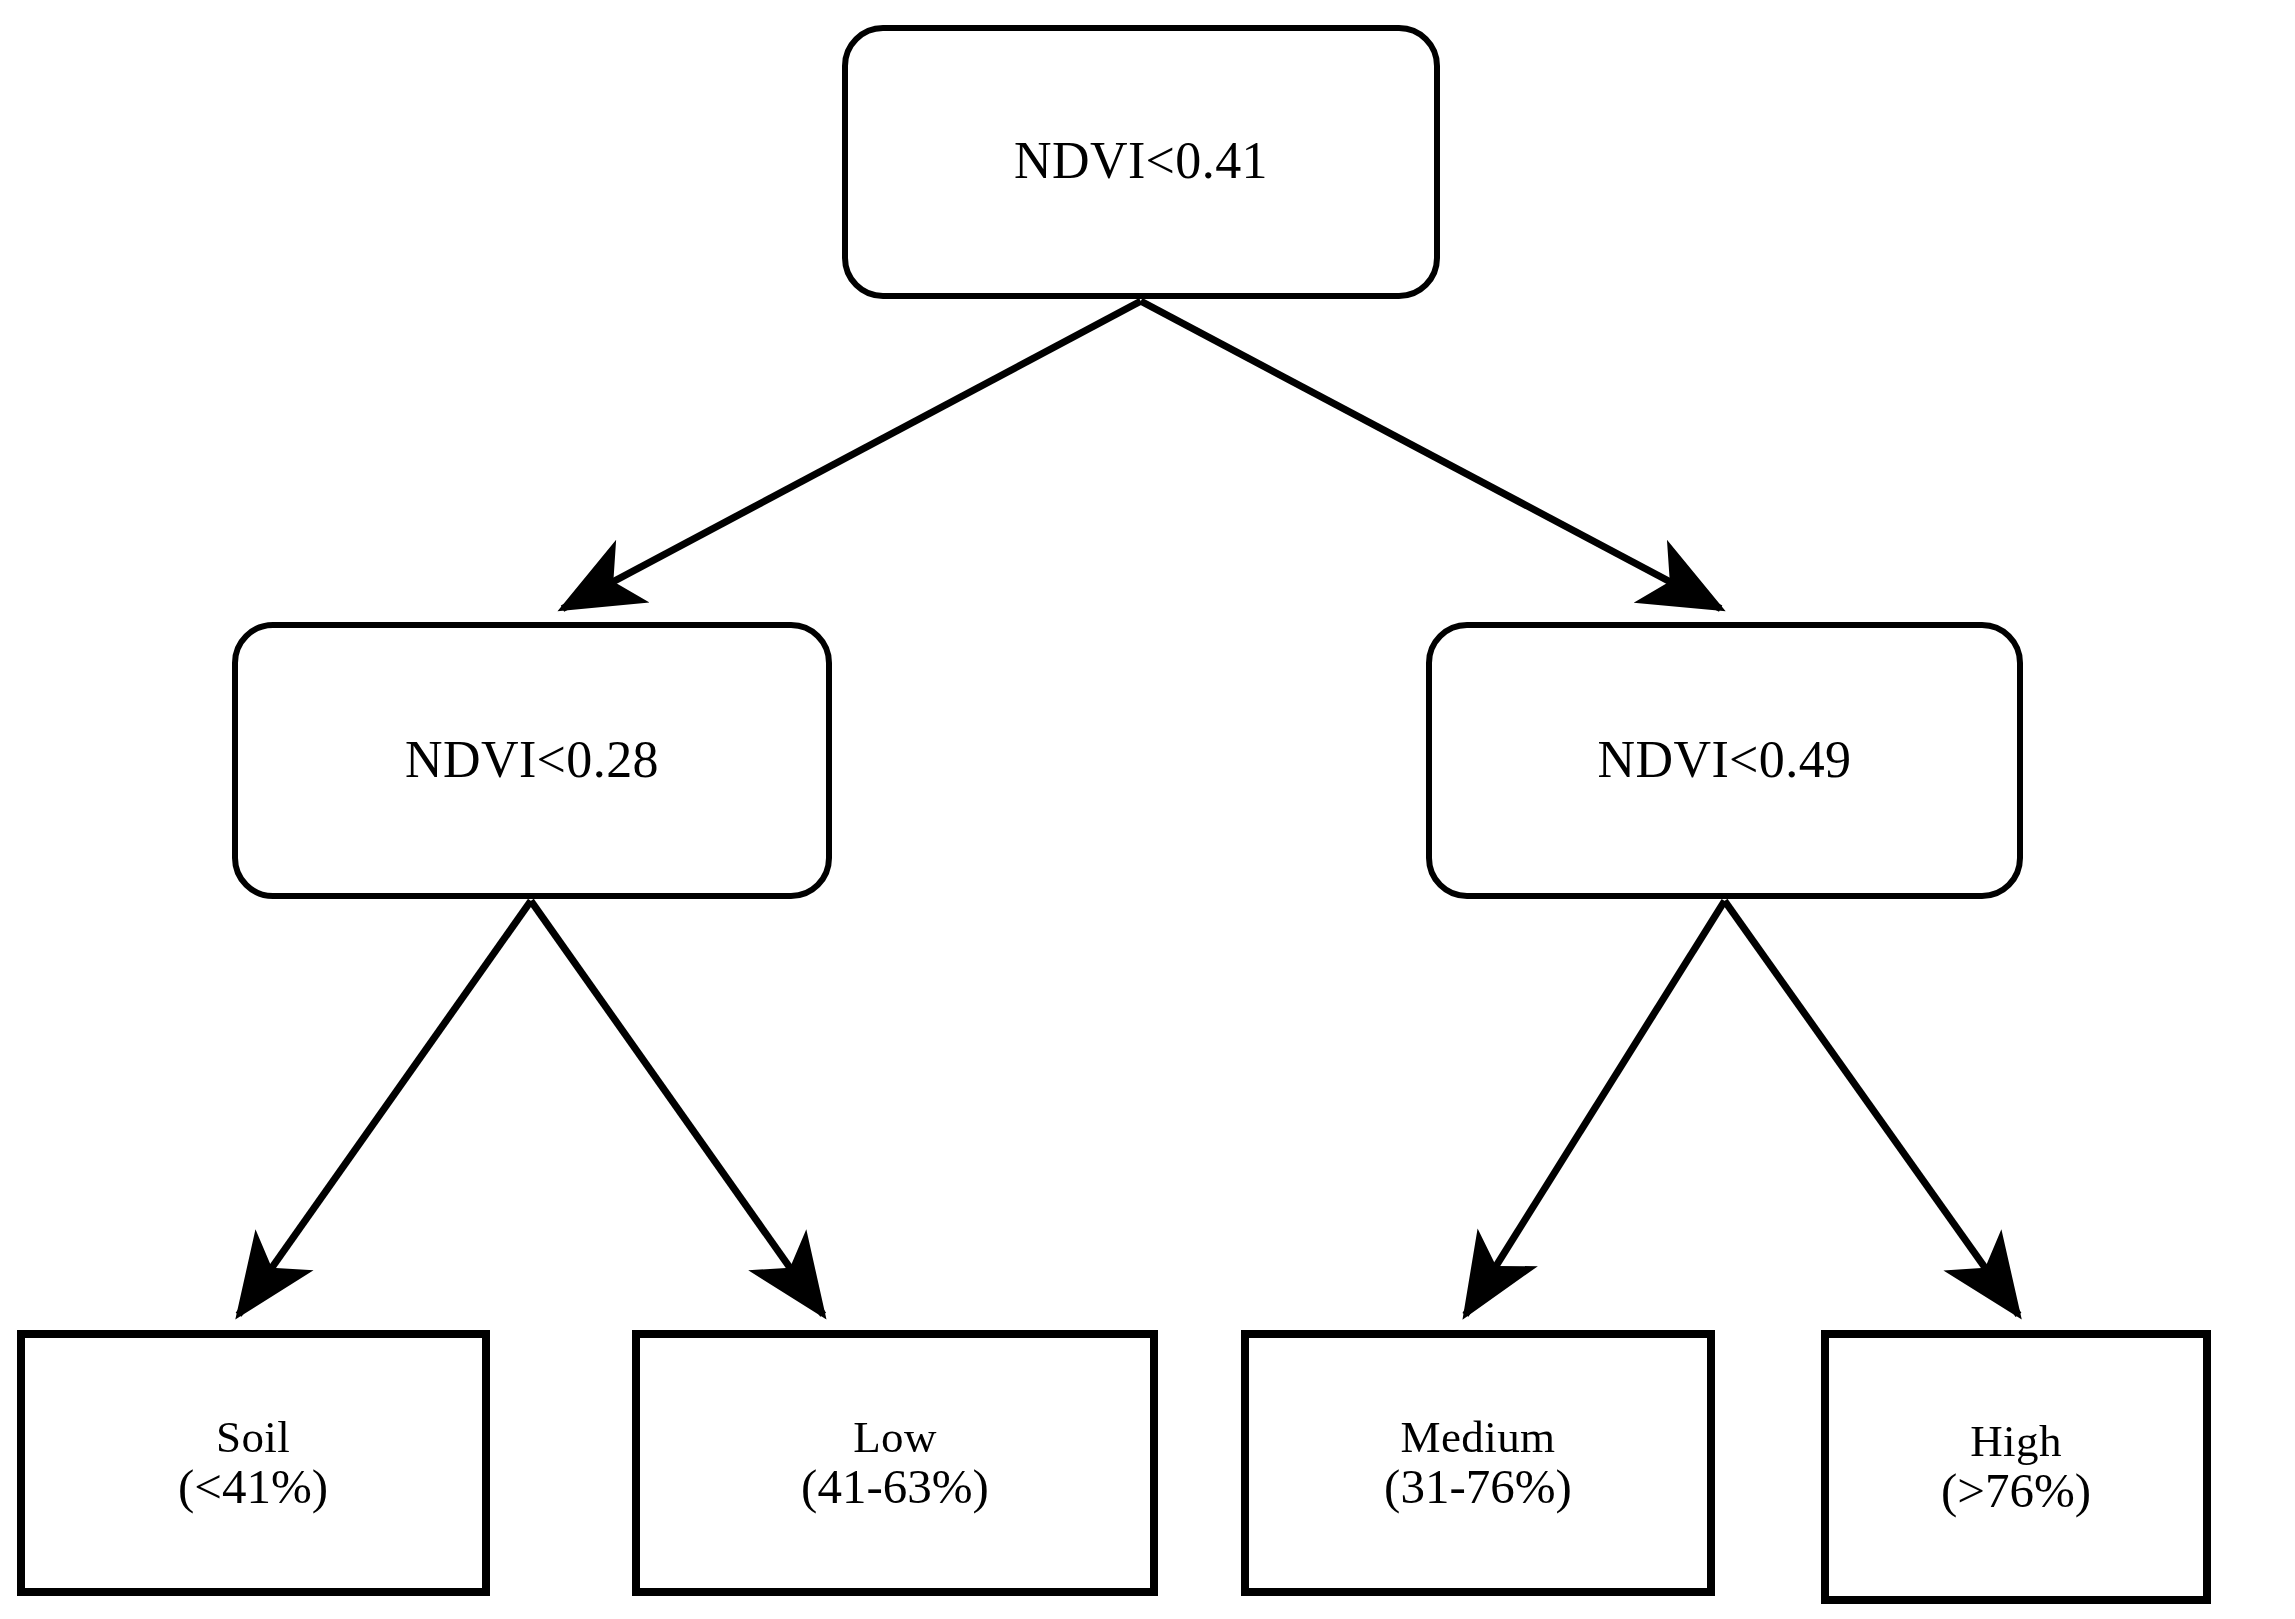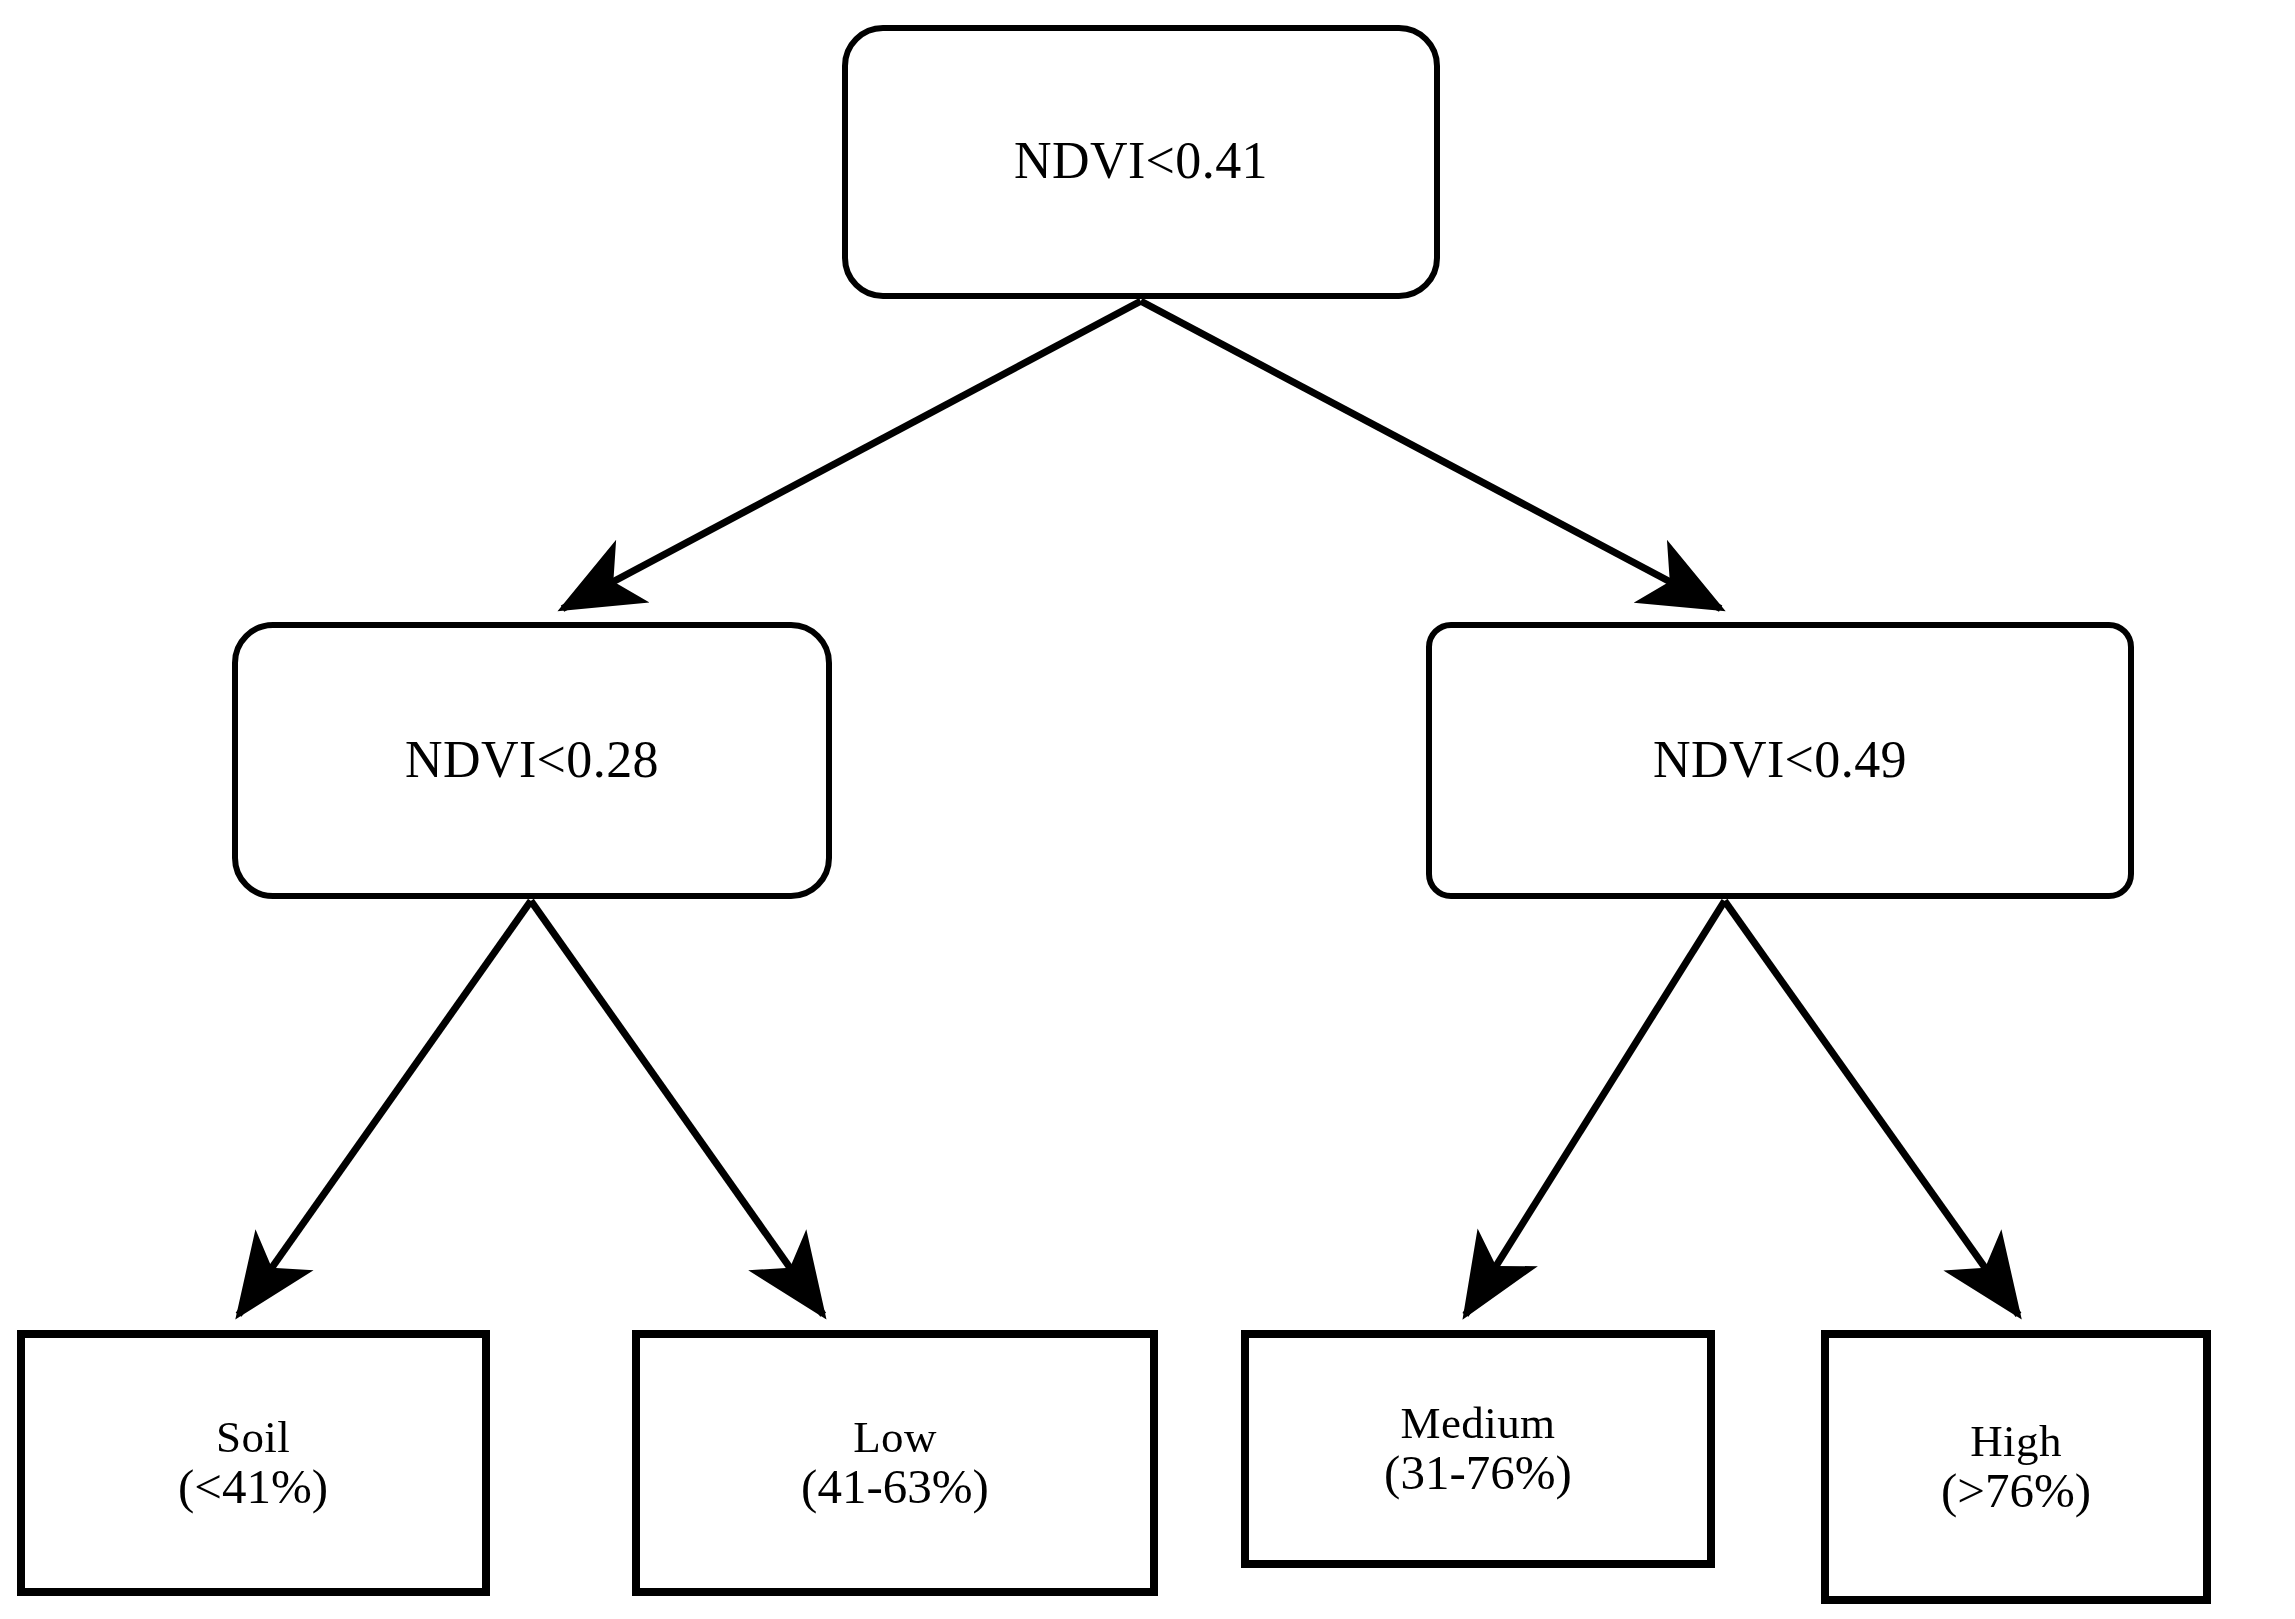--- a/index.html
+++ b/index.html
@@ -82,35 +82,35 @@
   </svg>
 
   <div class="node decision" style="left:842px; top:24.5px; width:598px; height:274px;">
     <div class="node-label">NDVI&lt;0.41</div>
   </div>
 
   <div class="node decision" style="left:232px; top:622px; width:600px; height:277px;align-items:center;">
     <div class="node-label">NDVI&lt;0.28</div>
   </div>
 
-  <div class="node decision" style="left:1426px; top:622px; width:708px; height:277px;border-radius:25px;">
+  <div class="node decision" style="left:1426px; top:622px; width:597px; height:277px;">
     <div class="node-label">NDVI&lt;0.49</div>
   </div>
 
   <div class="node leaf" style="left:16.6px; top:1330px; width:473px; height:266px;">
     <div class="node-label">Soil</div>
     <div class="leaf-range">(&lt;41%)</div>
   </div>
 
   <div class="node leaf" style="left:632px; top:1330px; width:526px; height:266px;">
     <div class="node-label">Low</div>
     <div class="leaf-range">(41-63%)</div>
   </div>
 
-  <div class="node leaf" style="left:1241px; top:1330px; width:474px; height:238px;">
+  <div class="node leaf" style="left:1241px; top:1330px; width:474px; height:266px;">
     <div class="node-label">Medium</div>
     <div class="leaf-range">(31-76%)</div>
   </div>
 
   <div class="node leaf" style="left:1821px; top:1330px; width:390px; height:274px;">
     <div class="node-label">High</div>
     <div class="leaf-range">(&gt;76%)</div>
   </div>
 
 </div>

